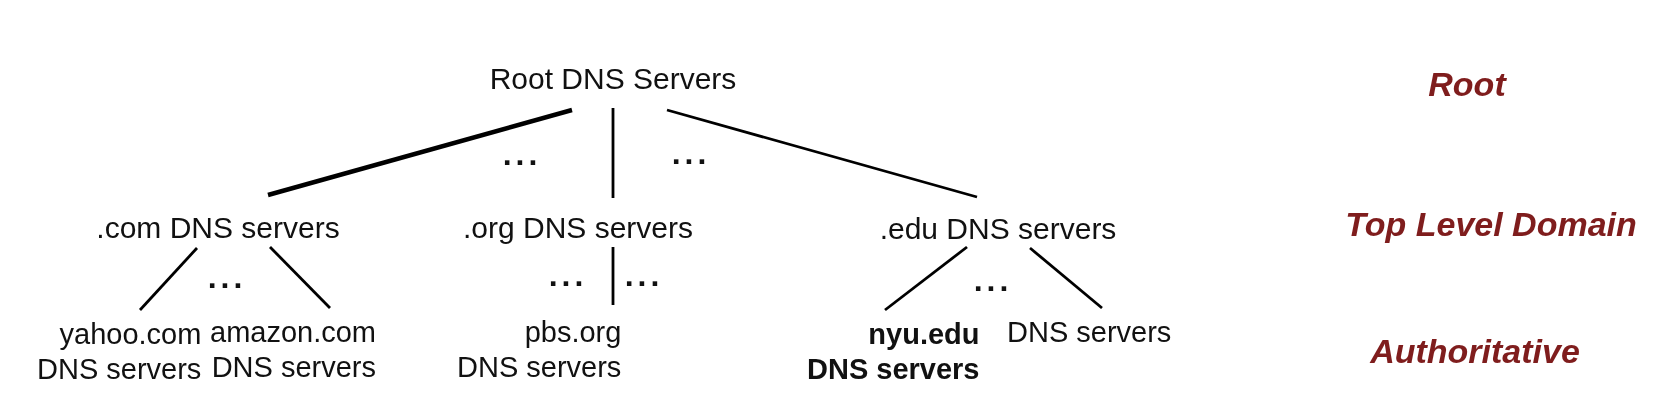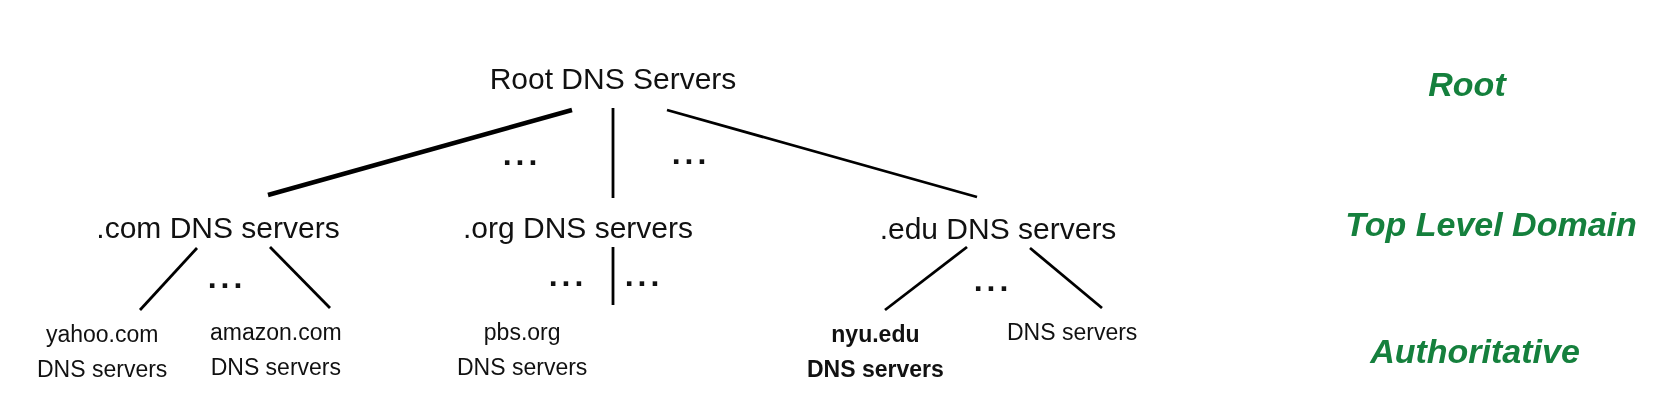--- a/index.html
+++ b/index.html
@@ -30,40 +30,40 @@
     color: #111111;
     font-size: 30px;
     line-height: 33px;
     white-space: nowrap;
     transform: translateX(-50%);
   }
   .auth-node {
     position: absolute;
     z-index: 2;
     color: #111111;
-    font-size: 23px;
+    font-size: 29px;
     line-height: 35px;
     white-space: nowrap;
-    text-align: center;
+    text-align: right;
   }
   .ellipsis {
     position: absolute;
     z-index: 2;
     color: #111111;
     font-size: 32px;
     font-weight: 700;
     line-height: 32px;
     letter-spacing: 4px;
     white-space: nowrap;
     transform: translateX(-50%);
   }
   .level-label {
     position: absolute;
     z-index: 2;
-    color: #15803d;
+    color: #7f1d1d;
     font-size: 34px;
     line-height: 36px;
     font-style: italic;
     font-weight: 600;
     white-space: nowrap;
     transform: translateX(-50%);
   }
 </style>
 </head>
 <body>

